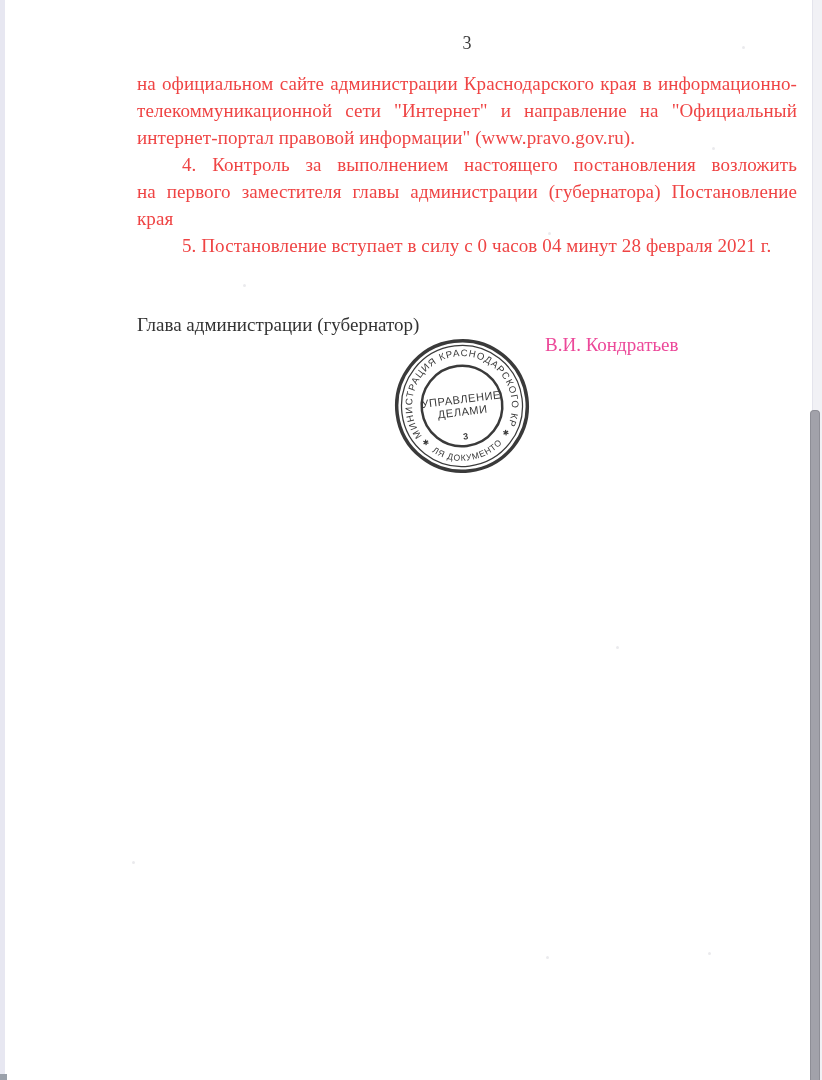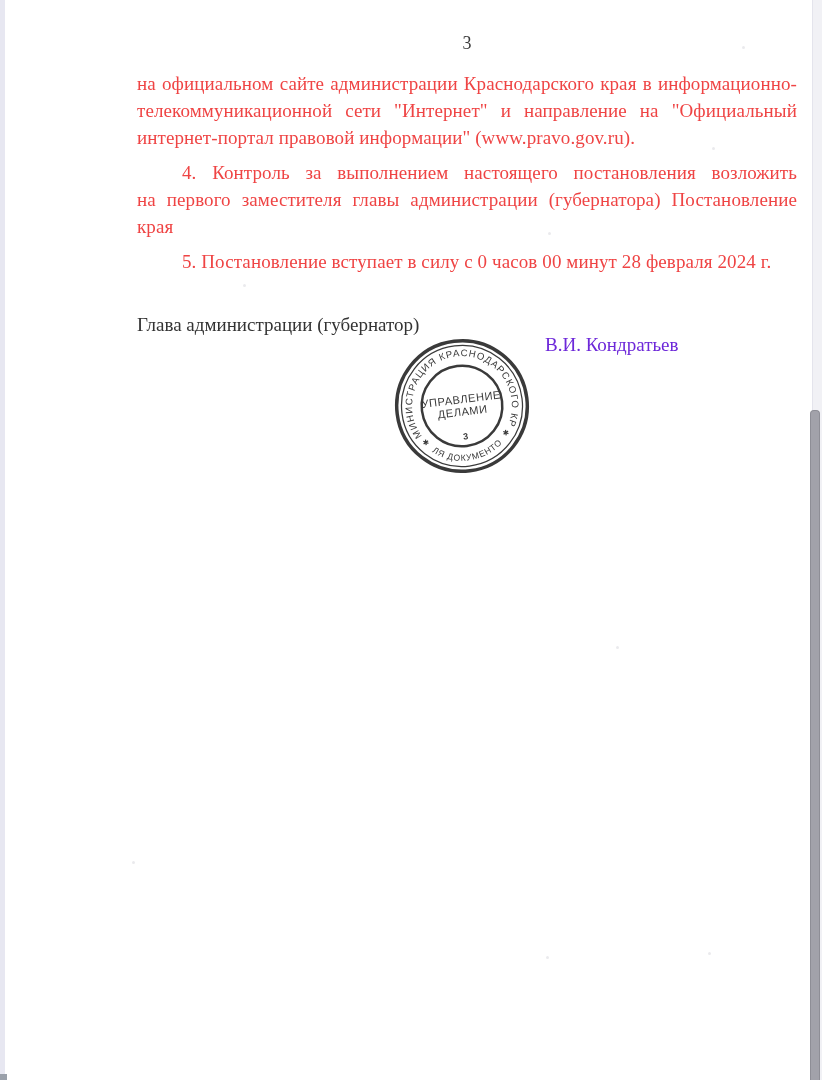--- a/index.html
+++ b/index.html
@@ -26,27 +26,27 @@
   }
 
   .textblock {
     position: absolute; left: 137px; top: 70px; width: 660px;
     font-size: 19px; line-height: 27px; color: #ef4444;
     letter-spacing: 0.1px;
   }
   .tline { width: 660px; white-space: normal; }
   .jline { text-align: justify; text-align-last: justify; }
   .lline { text-align: left; }
-  .indent { text-indent: 45px; margin-top: 8px; }
+  .indent { text-indent: 45px; }
 
   .signature {
     position: absolute; left: 137px; top: 311px; width: 660px;
     font-size: 19px; line-height: 27px; color: #333333;
   }
-  .sig-name { position: absolute; left: 408px; top: 20px; font-size: 19px; color: #6d28d9; white-space: nowrap; text-align: right; }
+  .sig-name { position: absolute; left: 408px; top: 20px; font-size: 19px; color: #ec4899; white-space: nowrap; text-align: right; }
 
   .stamp { position: absolute; left: 390px; top: 334px; width: 144px; height: 144px; }
 
   .speck { position: absolute; width: 3px; height: 3px; border-radius: 50%; background: #8a8a9c; opacity: 0.18; }
 </style>
 </head>
 <body>
 
 <div class="page">
 
@@ -54,21 +54,21 @@
   <div class="corner-notch"></div>
 
   <div class="page-number">3</div>
 
   <div class="textblock">
     <div class="tline jline">на официальном сайте администрации Краснодарского края в информационно-</div>
     <div class="tline jline">телекоммуникационной сети "Интернет" и направление на "Официальный</div>
     <div class="tline lline">интернет-портал правовой информации" (www.pravo.gov.ru).</div>
     <div class="tline jline indent">4. Контроль за выполнением настоящего постановления возложить</div>
     <div class="tline jline">на первого заместителя главы администрации (губернатора) Постановление края</div>
-    <div class="tline lline indent">5. Постановление вступает в силу с 0 часов 00 минут 28 февраля 2024 г.</div>
+    <div class="tline lline indent">5. Постановление вступает в силу с 0 часов 04 минут 28 февраля 2021 г.</div>
   </div>
 
   <div class="signature">
     <div>Глава администрации (губернатор)</div>
     <div class="sig-name">В.И. Кондратьев</div>
   </div>
 
   <svg class="stamp" viewBox="0 0 150 150" aria-hidden="true">
     <defs>
       <path id="arcTop" d="M 30.9 102.6 A 52 52 0 1 1 119.1 102.6"></path>

